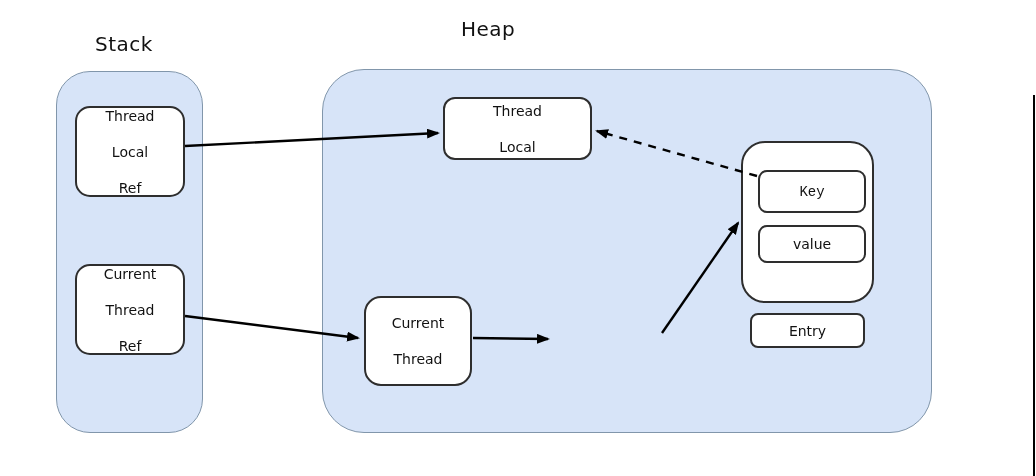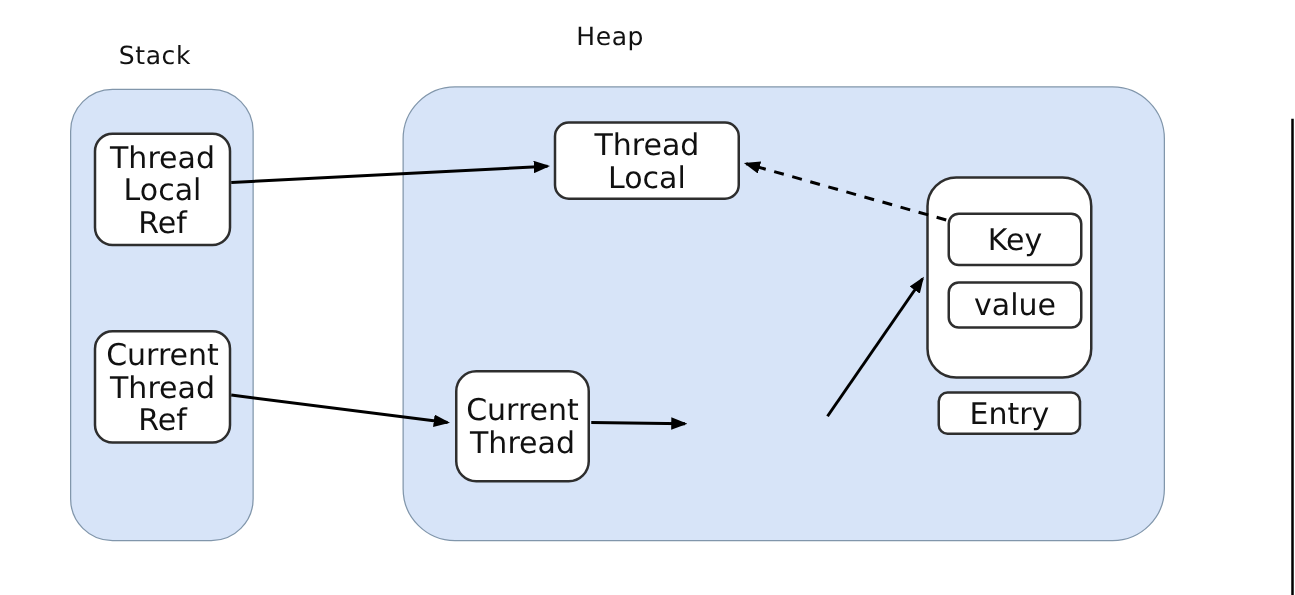--- a/index.html
+++ b/index.html
@@ -42,31 +42,31 @@
   }
   .node {
     position: absolute;
     background: #ffffff;
     border: 2px solid #2e2e2e;
     box-sizing: border-box;
     display: flex;
     align-items: center;
     justify-content: center;
     text-align: center;
-    font-size: 24px;
-    line-height: 26px;
+    font-size: 14px;
+    line-height: 36px;
     white-space: pre-line;
   }
   .node.thread-local-ref   { left: 75px;  top: 106px; width: 110px; height: 91px;  border-radius: 15px; }
   .node.current-thread-ref { left: 75px;  top: 264px; width: 110px; height: 91px;  border-radius: 15px; }
   .node.thread-local       { left: 443px; top: 97px;  width: 149px; height: 63px;  border-radius: 12px; }
   .node.current-thread     { left: 364px; top: 296px; width: 108px; height: 90px;  border-radius: 17px; }
   .node.map                { left: 553px; top: 294px; width: 108px; height: 89px;  border-radius: 17px; }
   .node.entry-group        { left: 741px; top: 141px; width: 133px; height: 162px; border-radius: 24px; background: #ffffff; }
-  .node.entry-key          { left: 758px; top: 170px; width: 108px; height: 43px;  border-radius: 9px; }
+  .node.entry-key          { left: 758px; top: 170px; width: 108px; height: 43px;  border-radius: 9px; font-family: Liberation Mono, monospace; }
   .node.entry-value        { left: 758px; top: 225px; width: 108px; height: 38px;  border-radius: 9px; }
   .node.entry-label        { left: 750px; top: 313px; width: 115px; height: 35px;  border-radius: 8px; }
   .edges-layer {
     position: absolute;
     left: 0; top: 0;
     width: 1036px; height: 476px;
     pointer-events: none;
   }
   .cropped-shape-edge {
     position: absolute;

